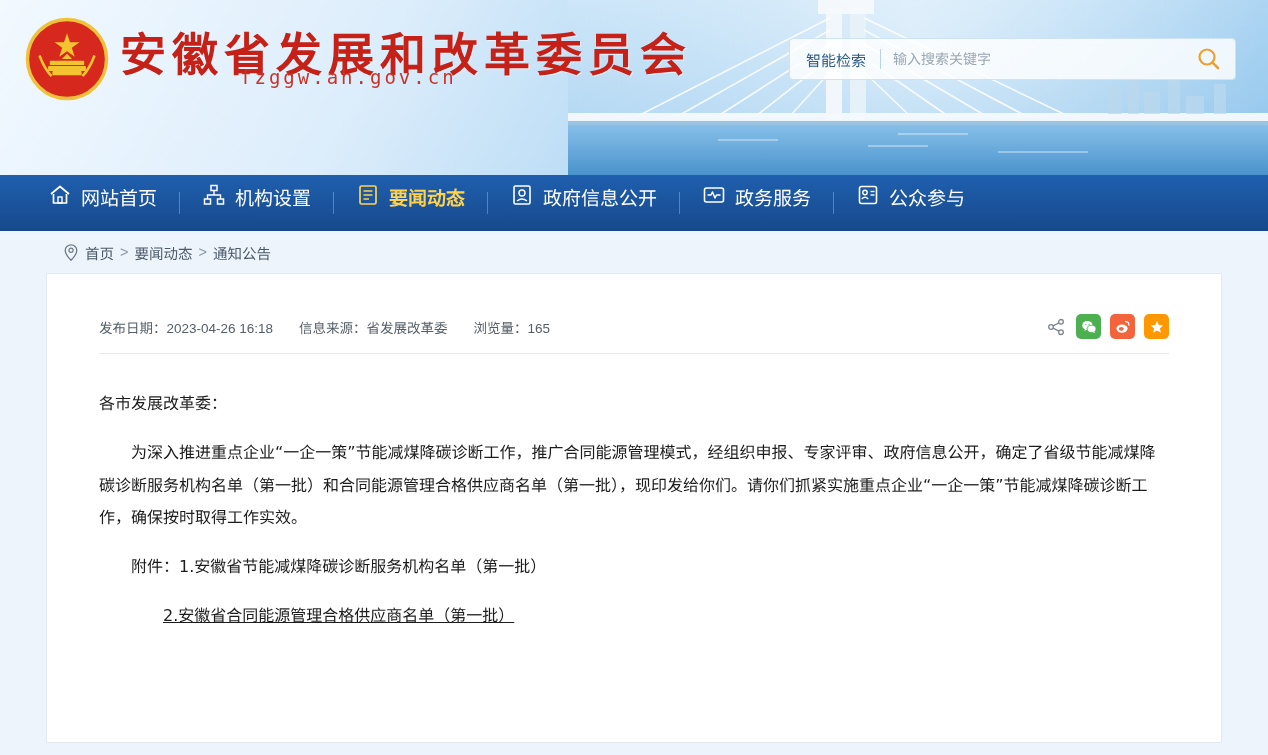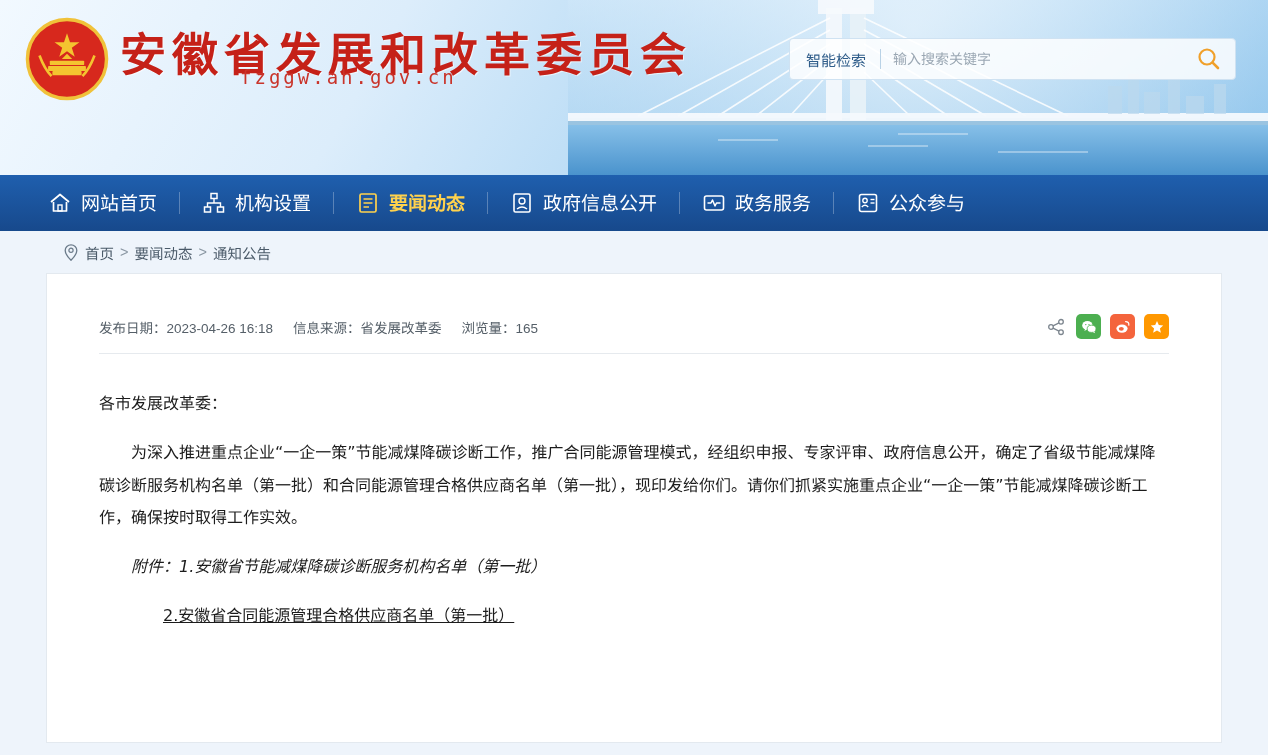--- a/index.html
+++ b/index.html
@@ -102,25 +102,25 @@
   .nav {
     width: 1268px;
     height: 56px;
     background: linear-gradient(180deg, #1f5fae 0%, #17498c 100%);
     display: flex;
     align-items: center;
     padding: 0 26px;
   }
   .nav-item {
     display: flex;
-    align-items: flex-end;
+    align-items: flex-start;
     gap: 9px;
     color: #ffffff;
     font-size: 19px;
-    padding: 16px 22px;
+    padding: 8px 22px;
     height: 56px;
     cursor: pointer;
     white-space: nowrap;
   }
   .nav-item.active { color: #ffd24d; font-weight: bold; }
   .nav-div {
     width: 1px; height: 22px;
     background: rgba(255,255,255,0.28);
   }
   .nav-icon { width: 24px; height: 24px; display: block; }
@@ -160,21 +160,21 @@
     margin: 0 10px 26px 10px;
   }
   .meta-row {
     display: flex;
     align-items: center;
     border-bottom: 1px solid #e6eaee;
     padding-bottom: 14px;
   }
   .meta-list {
     display: flex;
-    gap: 20px;
+    gap: 26px;
     font-size: 13.5px;
     color: #555f68;
     flex: 1;
   }
   .share-row {
     display: flex;
     align-items: center;
     gap: 9px;
   }
   .share-ico {
@@ -192,21 +192,21 @@
   }
 
   .body-text {
     font-family: "DejaVu Sans", "Liberation Sans", sans-serif;
     font-size: 16px;
     line-height: 2.05;
     color: #1c1c1c;
     padding-top: 18px;
   }
   .p-indent { text-indent: 2em; }
-  .p-attach { text-indent: 2em; font-style: italic; }
+  .p-attach { text-indent: 2em; }
   .p-attach2 { text-indent: 4em; text-decoration: underline; }
 </style>
 </head>
 <body>
 
 <div class="banner">
   <div class="banner-sky"></div>
 
   <svg class="bridge" viewBox="0 0 700 175">
     <defs>

